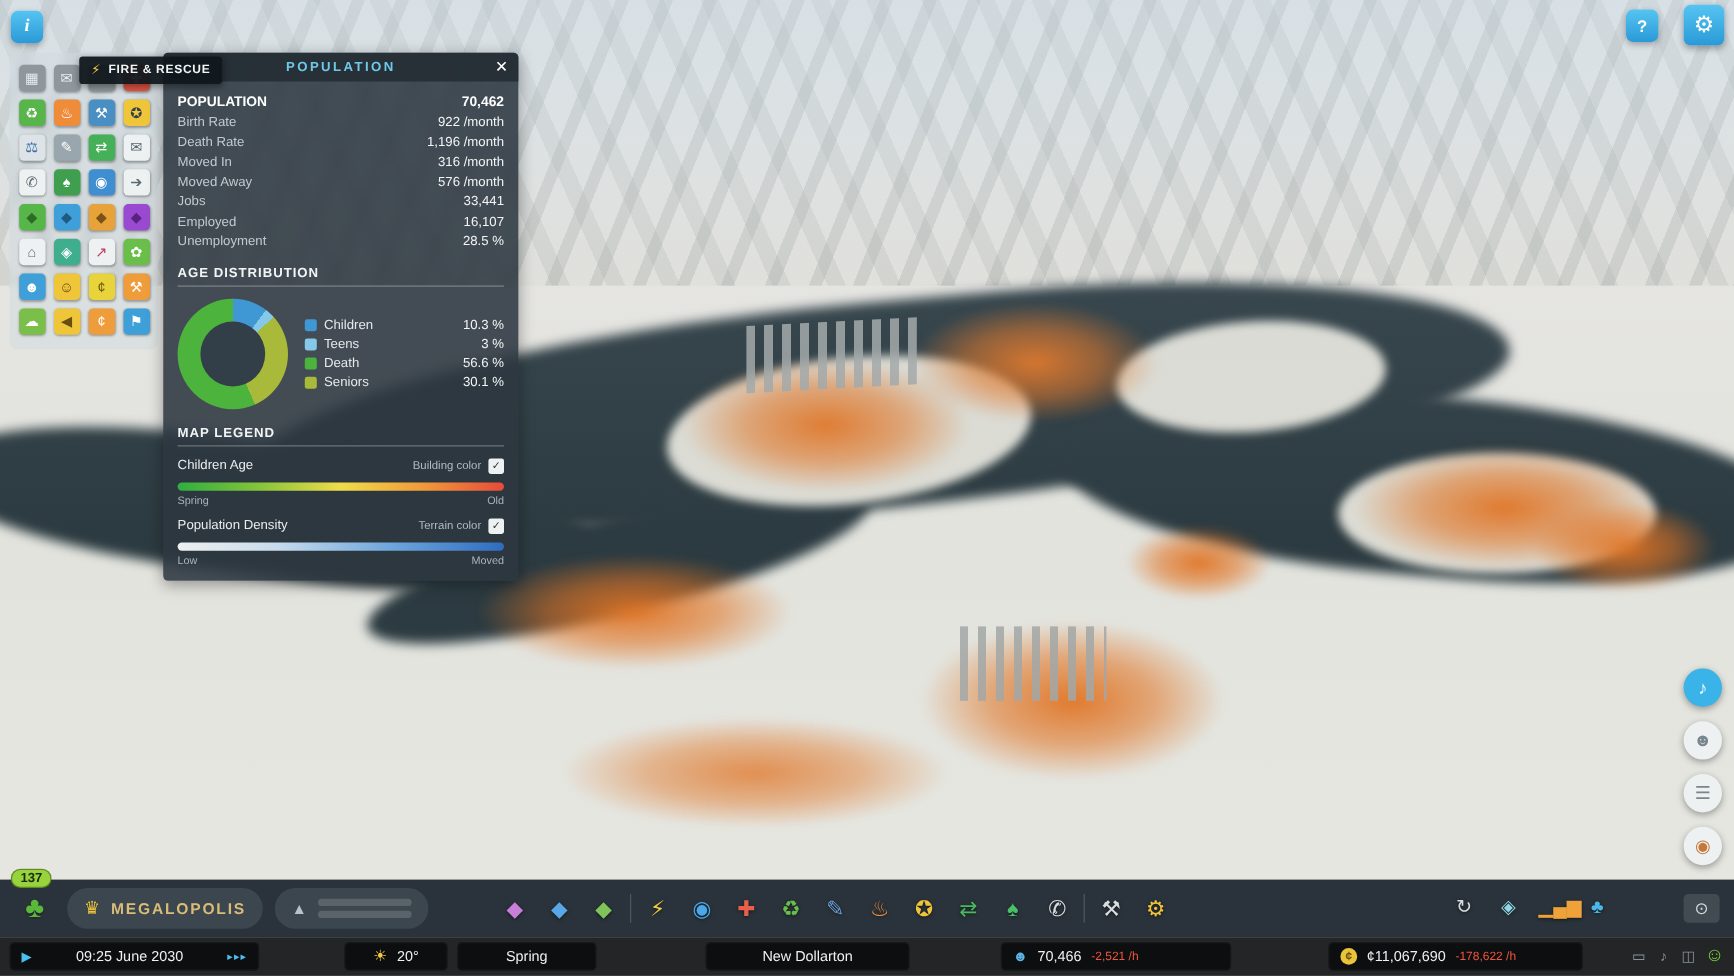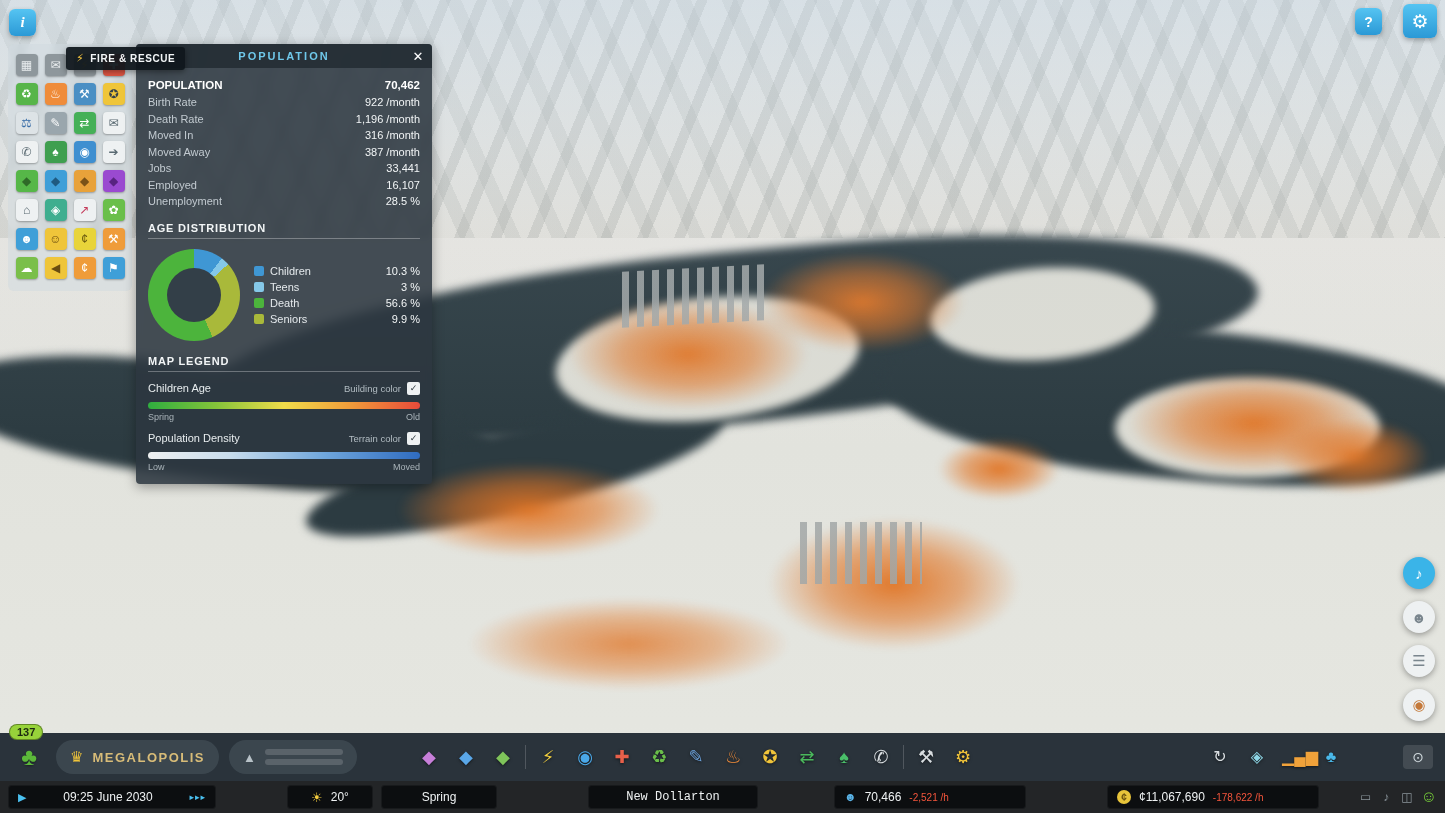--- a/index.html
+++ b/index.html
@@ -125,21 +125,21 @@
 
   
   .statusbar{position:absolute;left:0;right:0;bottom:0;height:32px;background:rgba(8,10,12,0.88);
     display:flex;align-items:center;padding:0 8px;gap:8px;z-index:50;color:#eef1f2;font-size:12px;}
   .seg{height:24px;background:#0c0e10;border-radius:4px;display:flex;align-items:center;gap:8px;padding:0 10px;
     box-shadow:inset 0 0 0 1px rgba(255,255,255,0.05);flex:none;}
   .seg-time{width:188px;}
   .seg-time .time{flex:1;text-align:center;}
   .seg-weather{width:66px;justify-content:center;}
   .seg-season{width:96px;justify-content:center;}
-  .seg-location{width:150px;justify-content:center;font-family:Liberation Mono, monospace;}
+  .seg-location{width:150px;justify-content:center;}
   .seg-pop{width:172px;}
   .seg-money{width:192px;}
   .play{color:#4ac0f0;font-size:11px;}
   .speed{color:#4ac0f0;font-size:9px;letter-spacing:1px;}
   .sun{color:#f4cc3f;font-size:13px;}
   .person{color:#5ab4e8;font-size:12px;}
   .rate-neg{color:#f4553c;font-size:10px;}
   .coin{width:14px;height:14px;border-radius:50%;background:#e8c43a;color:#6a520f;font-size:10px;font-weight:bold;
     display:flex;align-items:center;justify-content:center;flex:none;}
   .media{display:flex;gap:12px;color:#8a949a;font-size:12px;align-items:center;}
@@ -272,21 +272,21 @@
             <span class="stat-value" data-interactable="false">1,196 /month</span>
           </div>
 
           <div class="stat-row" data-interactable="false">
             <span class="stat-label" data-interactable="false">Moved In</span>
             <span class="stat-value" data-interactable="false">316 /month</span>
           </div>
 
           <div class="stat-row" data-interactable="false">
             <span class="stat-label" data-interactable="false">Moved Away</span>
-            <span class="stat-value" data-interactable="false">387 /month</span>
+            <span class="stat-value" data-interactable="false">576 /month</span>
           </div>
 
           <div class="stat-row" data-interactable="false">
             <span class="stat-label" data-interactable="false">Jobs</span>
             <span class="stat-value" data-interactable="false">33,441</span>
           </div>
 
           <div class="stat-row" data-interactable="false">
             <span class="stat-label" data-interactable="false">Employed</span>
             <span class="stat-value" data-interactable="false">16,107</span>
@@ -318,21 +318,21 @@
 
           <div class="age-row" data-interactable="false">
             <span class="swatch" data-interactable="false" style="background: rgb(76, 180, 60);"></span>
             <span class="age-label" data-interactable="false">Death</span>
             <span class="age-value" data-interactable="false">56.6 %</span>
           </div>
 
           <div class="age-row" data-interactable="false">
             <span class="swatch" data-interactable="false" style="background: rgb(169, 185, 58);"></span>
             <span class="age-label" data-interactable="false">Seniors</span>
-            <span class="age-value" data-interactable="false">9.9 %</span>
+            <span class="age-value" data-interactable="false">30.1 %</span>
           </div>
         </div>
     </div>
 
     <div class="section-title" data-interactable="false">MAP LEGEND</div>
     <div class="legend-head" data-interactable="false">
       <span data-interactable="false">Children Age</span>
       <span class="toggle" data-interactable="false">
         <span data-interactable="false">Building color</span>
         <span class="checkbox" data-interactable="true">✓</span>

